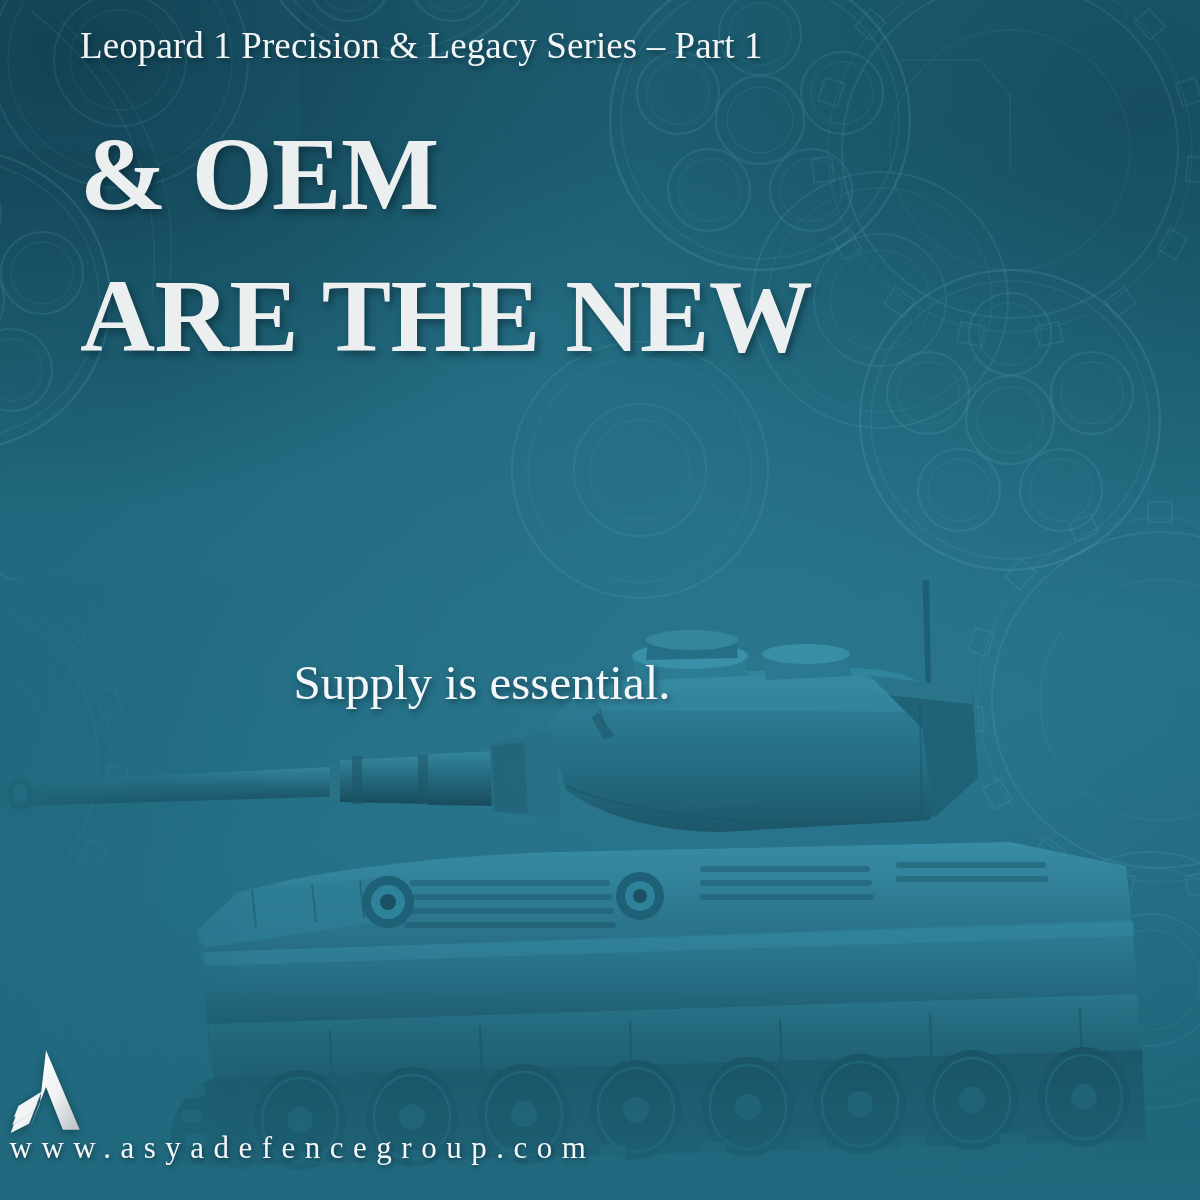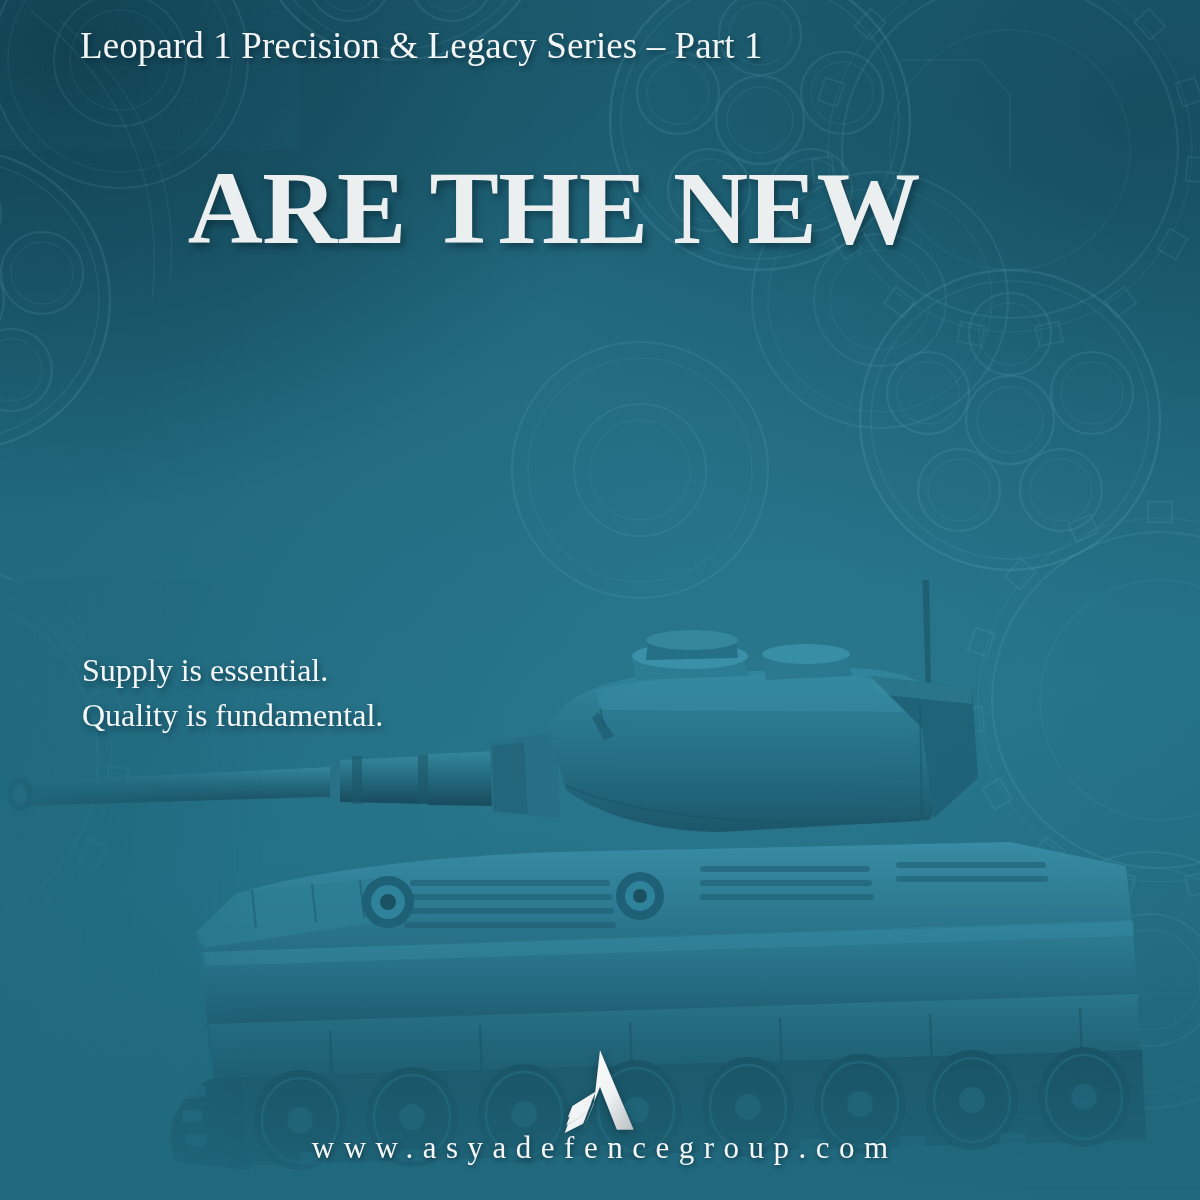--- a/index.html
+++ b/index.html
@@ -80,48 +80,49 @@
   .headline .hl {
     display: block;
     font-size: 104px;
     line-height: 1.04;
     font-weight: 700;
     letter-spacing: -0.5px;
     color: #eceff0;
     text-shadow: 3px 4px 7px rgba(4,28,38,0.5);
     white-space: nowrap;
   }
-  .headline .hl.gap-top { margin-top: 34px; text-align: right; }
+  .headline .hl.gap-top { margin-top: 34px; }
 
   .subhead {
     position: absolute;
     left: 82px;
     top: 648px;
     width: 800px;
   }
   .subhead .sl {
     display: block;
-    font-size: 32px;
+    font-size: 49px;
     line-height: 1.42;
     font-weight: 400;
     color: #f4f7f8;
     text-shadow: 2px 3px 6px rgba(4,28,38,0.55);
     white-space: nowrap;
+    text-align: center;
   }
 
   
   .footer {
     position: absolute;
     left: 0;
     right: 0;
     bottom: 34px;
     z-index: 7;
     display: flex;
     flex-direction: column;
-    align-items: center;
+    align-items: flex-start;
   }
   .logo-mark {
     width: 92px;
     height: 92px;
     margin-bottom: -6px;
     filter: drop-shadow(0 2px 5px rgba(4,28,38,0.45));
   }
   .site-url {
     font-size: 31px;
     font-weight: 300;
@@ -405,26 +406,26 @@
       <feColorMatrix type="saturate" values="0"></feColorMatrix>
     </filter>
     <rect width="100%" height="100%" filter="url(#noiseFilter)"></rect>
   </svg>
 
   <div class="content">
 
     <div class="eyebrow">Leopard 1 Precision &amp; Legacy Series – Part 1</div>
 
     <div class="headline">
+      <span class="hl">&amp; OEM</span>
       <span class="hl gap-top">ARE THE NEW</span>
     </div>
 
     <div class="subhead">
       <span class="sl">Supply is essential.</span>
-      <span class="sl">Quality is fundamental.</span>
     </div>
 
   </div>
 
   <div class="footer">
     <svg class="logo-mark" viewBox="0 0 120 120" aria-hidden="true">
       <defs>
         <linearGradient id="logoG" x1="0" y1="0" x2="1" y2="1">
           <stop offset="0%" stop-color="#ffffff"></stop>
           <stop offset="55%" stop-color="#f0f2f3"></stop>

